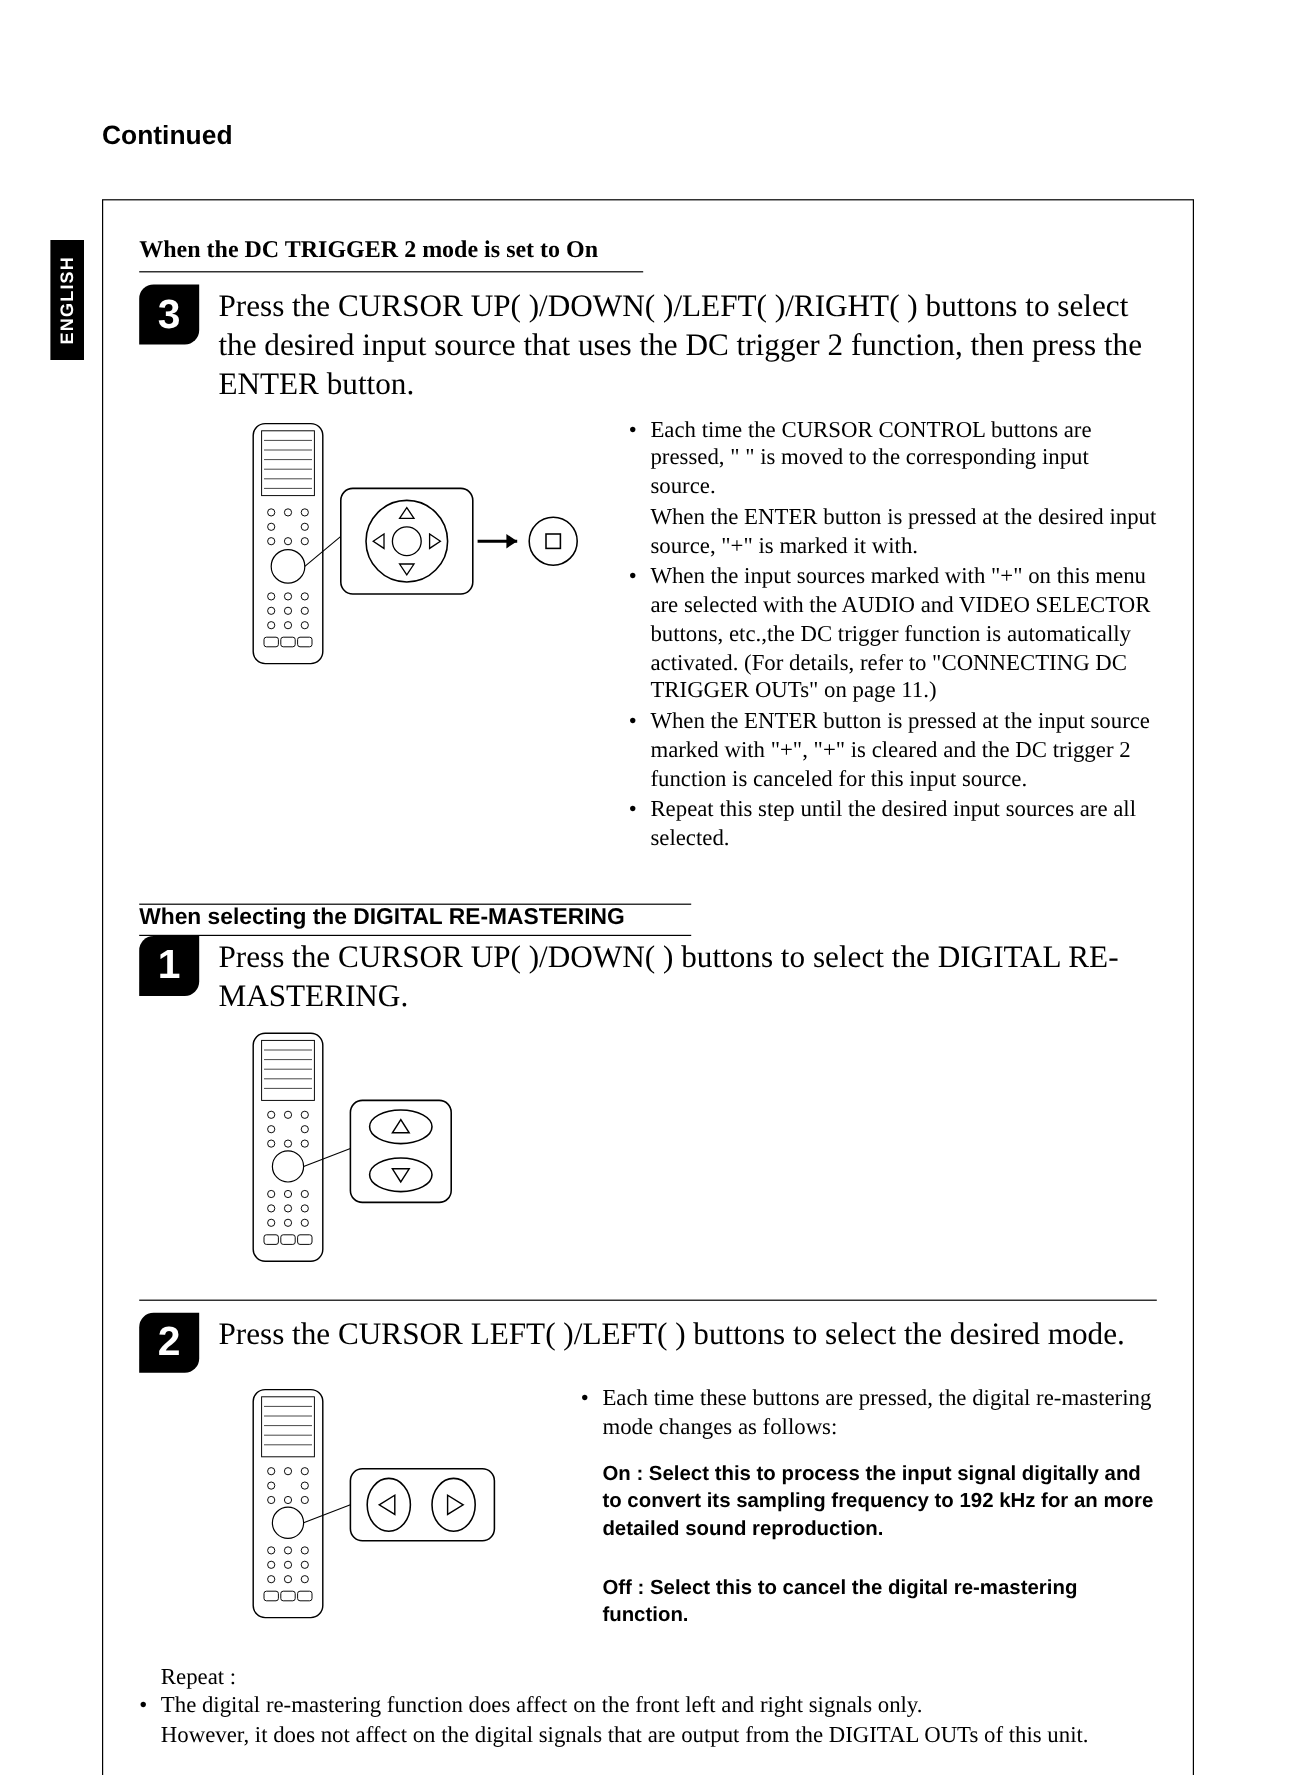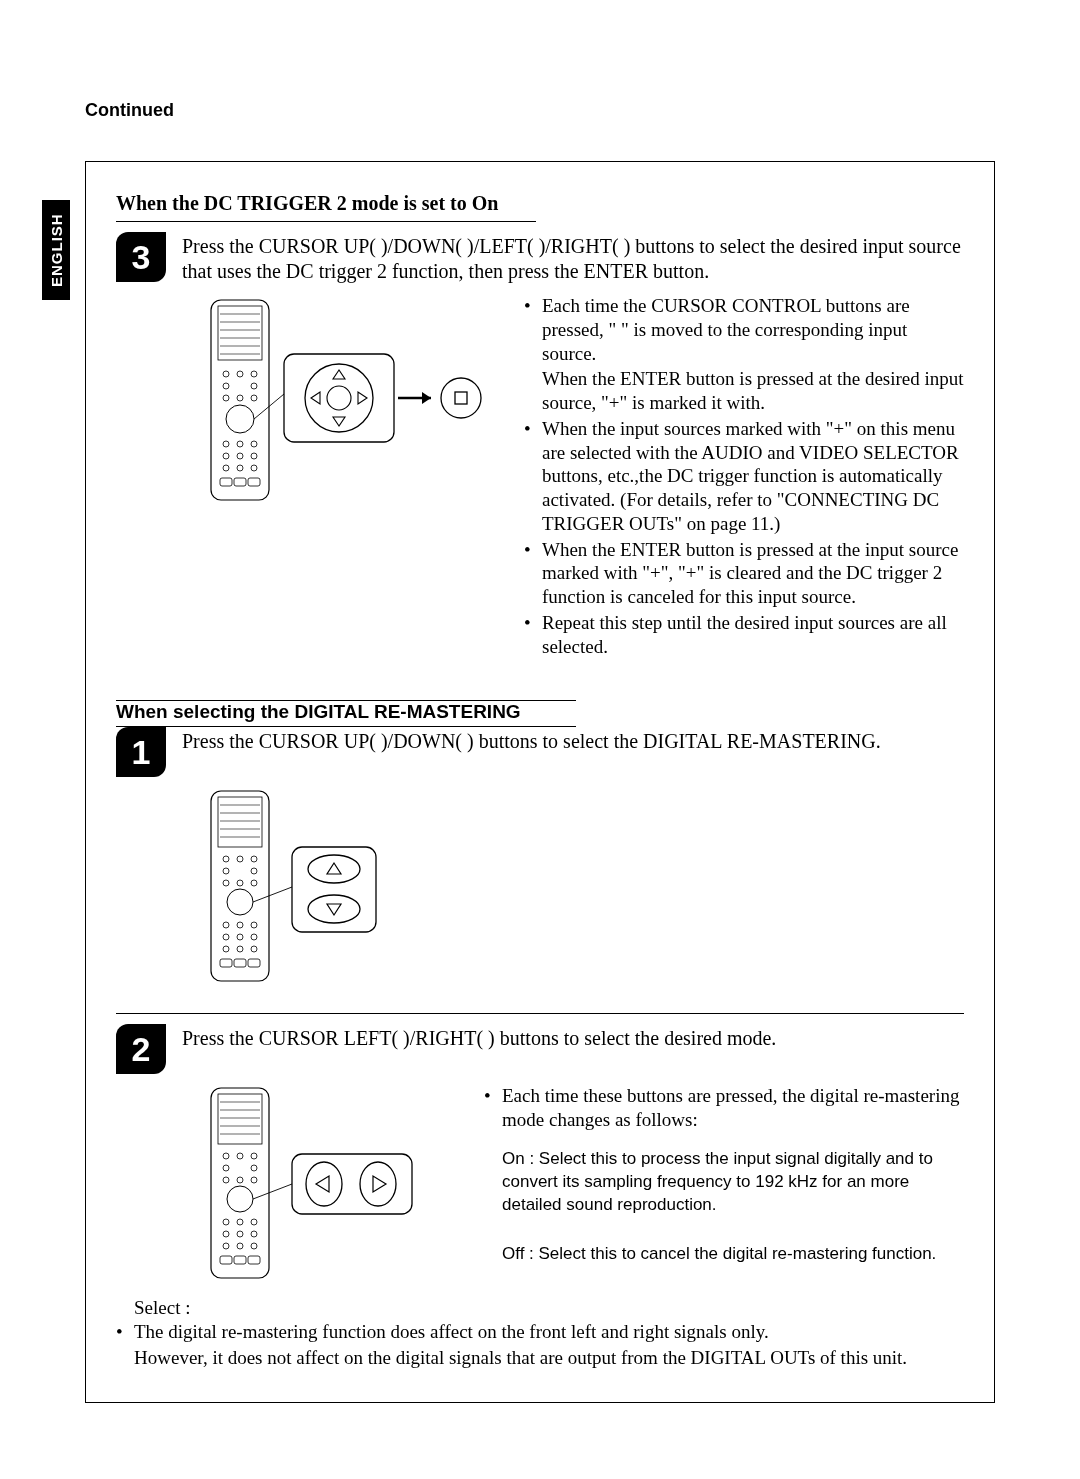--- a/index.html
+++ b/index.html
@@ -12,21 +12,21 @@
   }
   .page {
     width: 1080px;
     padding: 100px 85px 40px 85px;
     box-sizing: border-box;
     position: relative;
   }
   .continued {
     font-family: Arial, Helvetica, sans-serif;
     font-weight: bold;
-    font-size: 18px;
+    font-size: 22px;
     margin-bottom: 40px;
   }
   .language-tab {
     position: absolute;
     left: 42px;
     top: 200px;
     width: 28px;
     height: 100px;
     background: #000;
     color: #fff;
@@ -70,21 +70,21 @@
     border-radius: 12px 0 12px 0;
     font-family: Arial, Helvetica, sans-serif;
     font-weight: bold;
     font-size: 34px;
     display: flex;
     align-items: center;
     justify-content: center;
     flex: 0 0 auto;
   }
   .step-text {
-    font-size: 20px;
+    font-size: 26px;
     line-height: 1.25;
     padding-top: 2px;
   }
   .figure-row {
     display: flex;
     align-items: flex-start;
     gap: 28px;
     margin-left: 90px;
     margin-top: 10px;
   }
@@ -137,20 +137,21 @@
     border-top: 1.5px solid #000;
     width: 460px;
   }
   .sub-modes {
     font-family: Arial, Helvetica, sans-serif;
     font-size: 17px;
     line-height: 1.35;
     padding-left: 18px;
     margin-top: 16px;
     margin-bottom: 16px;
+    font-weight: bold;
   }
   .notes-block {
     font-size: 19px;
     line-height: 1.25;
     margin-top: 12px;
   }
   svg { display: block; }
 </style>
 </head>
 <body>
@@ -300,21 +301,21 @@
 
         <ellipse cx="128" cy="122" rx="26" ry="14" fill="#fff" stroke="#000" stroke-width="1.3"></ellipse>
         <polygon points="128,128 121,117 135,117" fill="none" stroke="#000" stroke-width="1.2"></polygon>
       </svg>
     </div>
 
     <hr class="hr-thin" style="width:100%">
 
     <div class="step">
       <div class="step-badge">2</div>
-      <div class="step-text">Press the CURSOR LEFT(    )/RIGHT(    ) buttons to select the desired mode.</div>
+      <div class="step-text">Press the CURSOR LEFT(    )/LEFT(    ) buttons to select the desired mode.</div>
     </div>
 
     <div class="figure-row">
       <svg class="remote-svg" width="250" height="200" viewBox="0 0 250 200">
 
         <rect x="5" y="4" width="58" height="190" rx="10" fill="#fff" stroke="#000" stroke-width="1.2"></rect>
         <rect x="12" y="10" width="44" height="50" fill="#fff" stroke="#000" stroke-width="0.8"></rect>
         <g stroke="#000" stroke-width="0.6" fill="none">
           <line x1="14" y1="18" x2="54" y2="18"></line>
             <line x1="14" y1="26" x2="54" y2="26"></line>
@@ -363,21 +364,21 @@
           <ul>
               <li>Each time these buttons are pressed, the digital re-mastering mode changes as follows:</li>
             </ul>
         </div>
         <div class="sub-modes">On : Select this to process the input signal digitally and to convert its sampling frequency to 192 kHz for an more detailed sound reproduction.</div>
         <div class="sub-modes" style="margin-top:26px">Off : Select this to cancel the digital re-mastering function.</div>
       </div>
     </div>
 
     <div class="notes-block">
-      <div style="padding-left:18px">Select :</div>
+      <div style="padding-left:18px">Repeat :</div>
       <div class="bullets">
         <ul>
           <li>The digital re-mastering function does affect on the front left and right signals only.</li>
         </ul>
         <div class="plain">However, it does not affect on the digital signals that are output from the DIGITAL OUTs of this unit.</div>
       </div>
     </div>
 
   </div>
 

